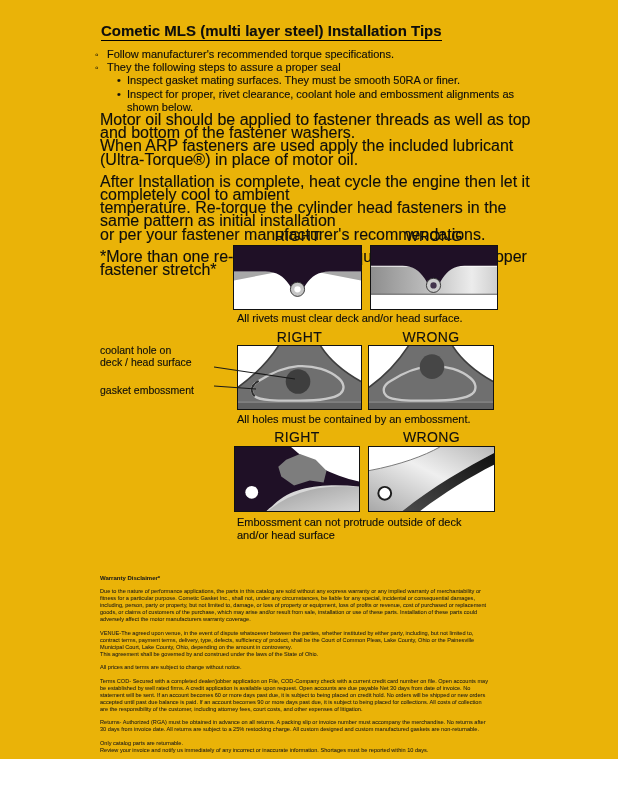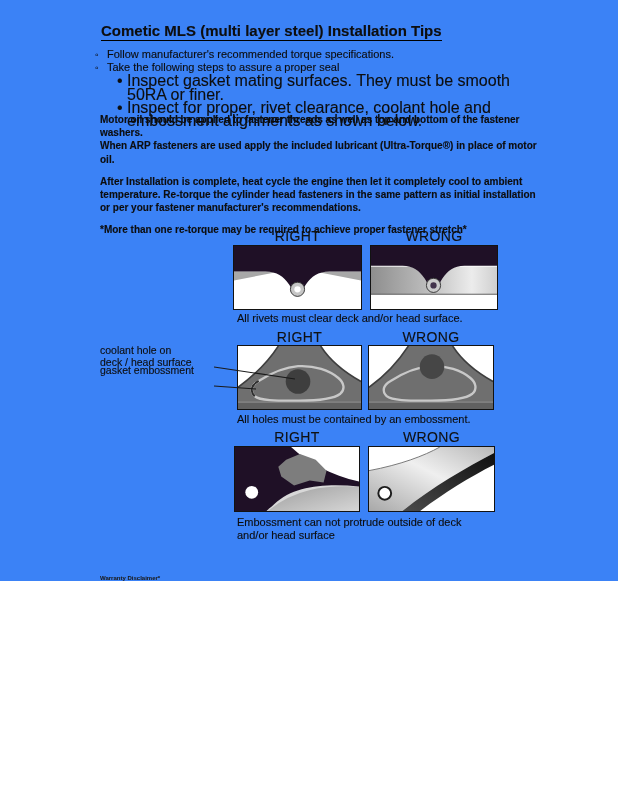--- a/index.html
+++ b/index.html
@@ -1,36 +1,36 @@
 <!DOCTYPE html>
 <html><head>
 <meta charset="utf-8">
 <style>
   * { margin:0; padding:0; box-sizing:border-box; }
   html,body { background:#ffffff; }
   .page {
-    position:relative; width:618px; height:581px; background:#3b82f6;
+    position:relative; width:618px; height:759px; background:#eab308;
     font-family:"Liberation Sans", sans-serif; color:#0e0e0e; overflow:hidden;
     -webkit-text-stroke:0.2px rgba(0,0,0,0.55);
   }
   .preline { white-space:pre-line; }
 
   
   .tips { position:absolute; left:95px; top:22px; width:440px; }
   .title { font-size:15px; font-weight:bold; display:inline-block;
            border-bottom:1.6px solid #000; padding-bottom:1px; margin-left:6px; margin-bottom:7px; }
   .bullet { font-size:11px; line-height:13.2px; padding-left:12px; position:relative; }
   .bullet::before { content:"\25E6"; position:absolute; left:0; top:-0.5px; font-size:10px; }
-  .subbullet { font-size:16px; line-height:13.2px; padding-left:32px; position:relative; }
+  .subbullet { font-size:11px; line-height:13.2px; padding-left:32px; position:relative; }
   .subbullet::before { content:"\2022"; position:absolute; left:22px; }
 
   
   .diesel { position:absolute; left:100px; top:113px; width:438px; }
   .diesel-heading { font-size:12.5px; font-weight:bold; margin-bottom:8px; }
-  .diesel p { font-size:10px; line-height:13.2px; margin-bottom:9px;font-weight:bold; }
+  .diesel p { font-size:16px; line-height:13.2px; margin-bottom:9px; }
 
   
   .fig { position:absolute; width:420px; }
   .fig-label { position:absolute; font-size:14px; letter-spacing:0.4px; text-align:center; color:#111; }
   .panel { position:absolute; border:1.6px solid #121212; background:#fff; }
   .panel svg { display:block; width:100%; height:100%; }
   .caption { position:absolute; font-size:11px; line-height:12.5px; color:#0e0e0e; }
   .annot { position:absolute; font-size:10.5px; line-height:11.8px; text-align:left; color:#0e0e0e; }
   .overlay { position:absolute; left:0; top:0; pointer-events:none; }
 
@@ -43,21 +43,21 @@
   .footer-code { position:absolute; left:388px; top:757px; font-size:17px; letter-spacing:0.3px; color:#141414;font-weight:bold; }
 </style>
 </head>
 <body>
 
 <div class="page">
 
   <div class="tips">
     <div class="title">Cometic MLS (multi layer steel) Installation Tips</div>
     <div class="bullet">Follow manufacturer's recommended torque specifications.</div>
-    <div class="bullet">Take the following steps to assure a proper seal</div>
+    <div class="bullet">They the following steps to assure a proper seal</div>
     <div class="subbullet">Inspect gasket mating surfaces.  They must be smooth 50RA or finer.</div>
     <div class="subbullet">Inspect for proper, rivet clearance, coolant hole and embossment alignments as shown below.</div>
   </div>
 
   <div class="diesel">
     <p class="preline">Motor oil should be applied to fastener threads as well as top and bottom of the fastener washers.
 When ARP fasteners are used apply the included lubricant (Ultra-Torque®) in place of motor oil.</p>
     <p class="preline">After Installation is complete, heat cycle the engine then let it completely cool to ambient
 temperature. Re-torque the cylinder head fasteners in the same pattern as initial installation
 or per your fastener manufacturer's recommendations.</p>
@@ -100,21 +100,21 @@
 
     <div class="caption" style="left:137px; top:84px;">All rivets must clear deck and/or head surface.</div>
   </div>
 
   <div class="fig" style="left:100px; top:329px; height:104px;">
     <div class="fig-label" style="left:137px; top:0; width:125px;">RIGHT</div>
     <div class="fig-label" style="left:268px; top:0; width:126px;">WRONG</div>
 
     <div class="annot preline" style="left:0; top:16px; width:112px;">coolant hole on
 deck / head surface</div>
-    <div class="annot" style="left:0; top:36px; width:112px;">gasket embossment</div>
+    <div class="annot" style="left:0; top:56px; width:112px;">gasket embossment</div>
 
     <div class="panel" style="left:137px; top:16px; width:125px; height:65px;">
       <svg viewBox="0 0 125 64" preserveAspectRatio="none">
         <rect width="125" height="64" fill="#6f6f6f"></rect>
         <path d="M0,0 H41 C30,17 15,31 0,42 Z" fill="#ffffff"></path>
         <path d="M41,0 C30,17 15,31 0,42" stroke="#3e3e3e" stroke-width="1.6" fill="none"></path>
         <path d="M125,0 H84 C93,14 107,26 125,36 Z" fill="#ffffff"></path>
         <path d="M84,0 C93,14 107,26 125,36" stroke="#3e3e3e" stroke-width="1.6" fill="none"></path>
         <rect y="57" width="125" height="7" fill="#616161"></rect>
         <line y1="57" x2="125" y2="57" stroke="#949494" stroke-width="1"></line>

